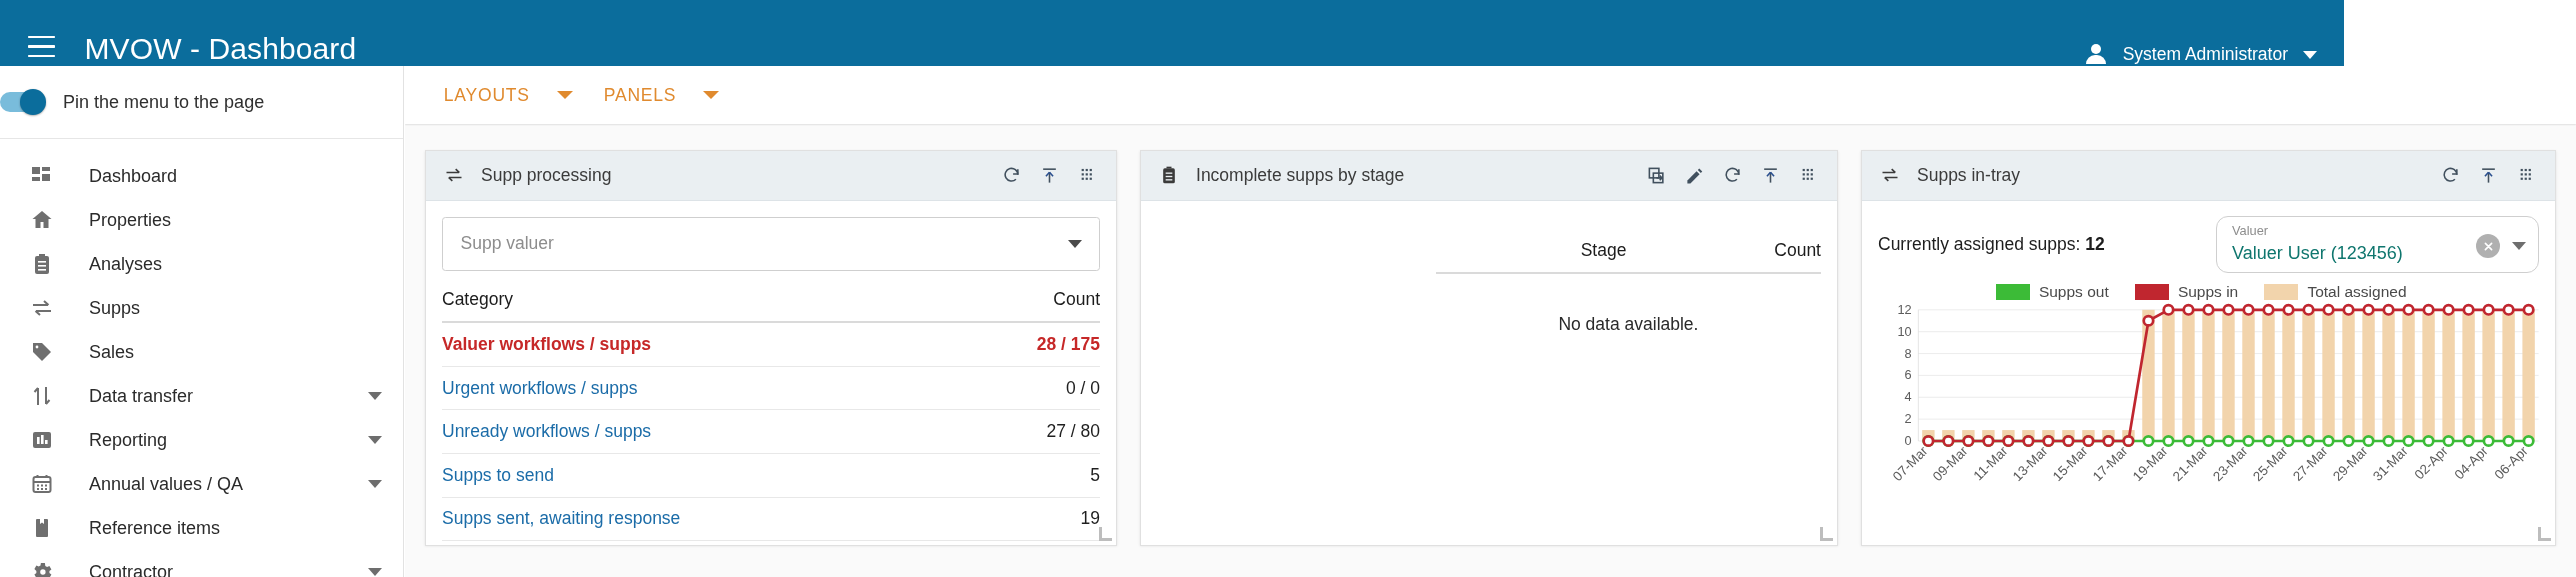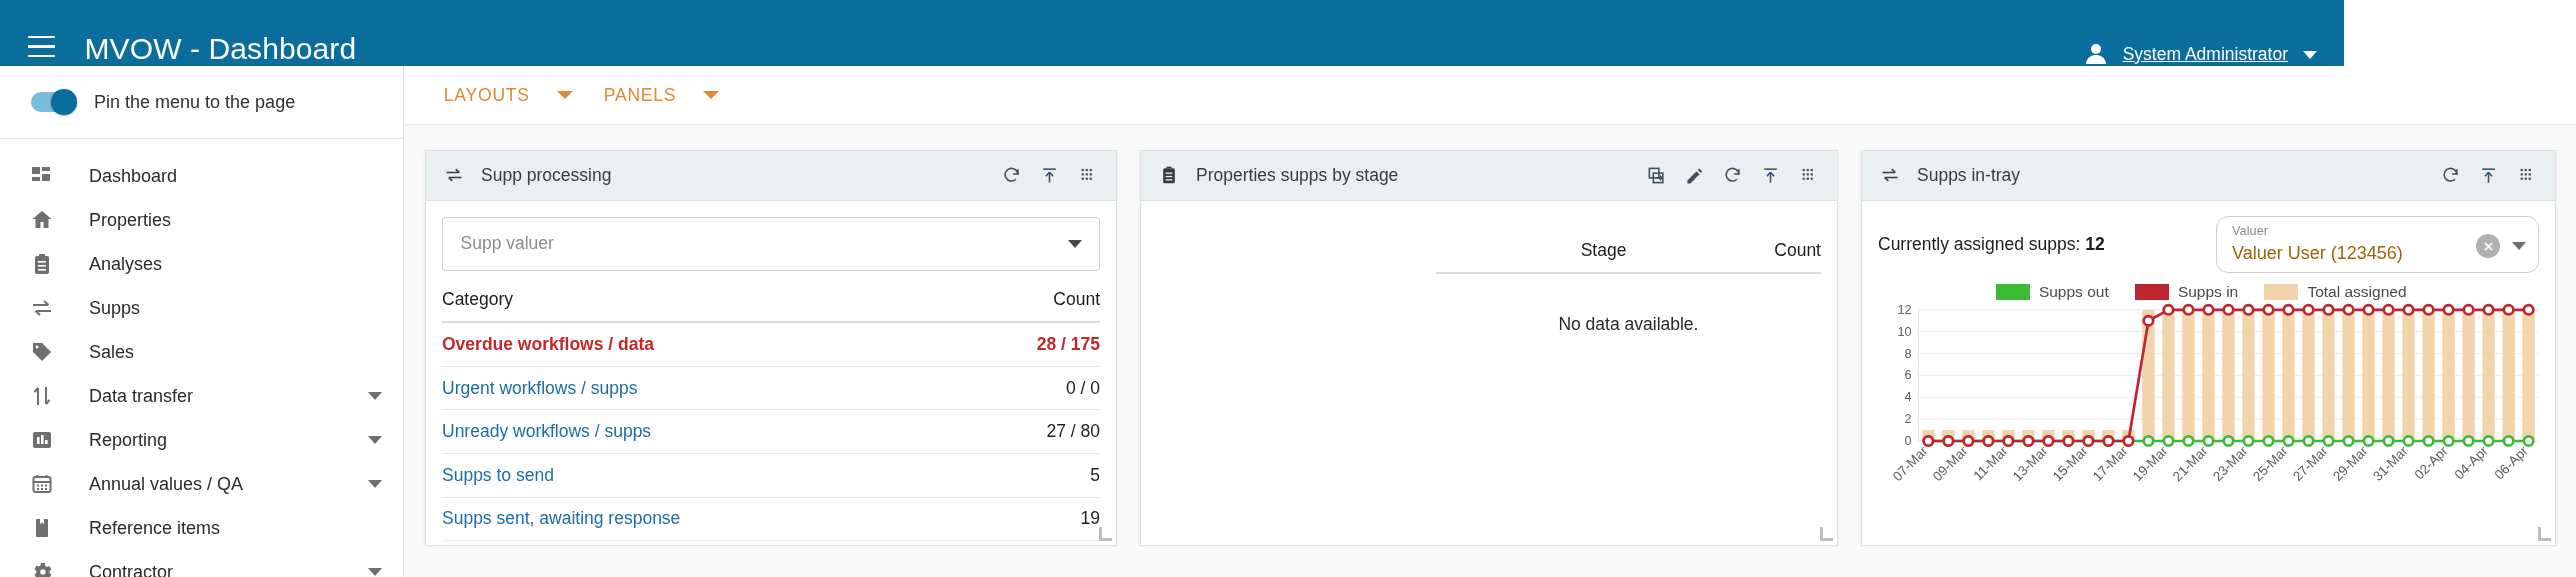--- a/index.html
+++ b/index.html
@@ -35,21 +35,20 @@
     font-size: 30px;
     font-weight: 400;
     letter-spacing: 0.1px;
     white-space: nowrap;
   }
   .appbar-right {
     margin-left: auto;
     margin-right: 27px;
     display: flex; align-items: center; gap: 15px;
     font-size: 17.5px;
-    text-decoration: underline;
   }
   .avatar-icon {
     width: 23px; height: 23px;
     position: relative; display: inline-block;
   }
   .avatar-icon .head {
     position: absolute; top: 0.7px; left: 6px;
     width: 10.8px; height: 10.8px; border-radius: 50%;
     background: #ffffff;
   }
@@ -70,21 +69,20 @@
   .sidebar {
     position: absolute; top: 66px; left: 0;
     width: 404px; height: 512px;
     background: #ffffff;
     border-right: 0.7px solid #e2e2e2;
     z-index: 40;
   }
   .pin-row {
     height: 73px;
     display: flex; align-items: center;
-    padding-left: 31px;
     border-bottom: 0.7px solid #e6e6e6;
   }
   .toggle {
     width: 44px; height: 20px;
     border-radius: 10px;
     background: #79bcdb;
     position: relative;
     cursor: pointer;
     flex: none;
   }
@@ -277,21 +275,21 @@
     padding: 0 12px 0 15px;
     background: #fff;
     cursor: pointer;
   }
   .valuer-label {
     position: absolute; top: 6.7px; left: 15px;
     font-size: 12.8px; color: #8d8d8d;
   }
   .valuer-value {
     margin-top: 18px;
-    font-size: 18px; color: #a16207; white-space: nowrap;
+    font-size: 18px; color: #0f766e; white-space: nowrap;
   }
   .clear-btn {
     margin-left: auto; margin-top: 4px;
     width: 24px; height: 24px; border-radius: 50%;
     background: #b0b0b0;
     display: flex; align-items: center; justify-content: center;
     flex: none;
     cursor: pointer;
   }
   .clear-btn svg { display: block; }
@@ -535,21 +533,21 @@
         </div>
         <table class="dtable">
           <thead>
             <tr>
               <th>Category</th>
               <th class="num">Count</th>
             </tr>
           </thead>
           <tbody>
             <tr class="alert">
-              <td>Overdue workflows / data</td>
+              <td>Valuer workflows / supps</td>
               <td class="num">28 / 175</td>
             </tr>
             <tr>
               <td>Urgent workflows / supps</td>
               <td class="num">0 / 0</td>
             </tr>
             <tr>
               <td>Unready workflows / supps</td>
               <td class="num">27 / 80</td>
             </tr>
@@ -575,21 +573,21 @@
       <div class="panel-head">
         <span class="panel-head-icon">
           <svg width="20" height="20" viewBox="0 0 24 24" fill="#3b3b3b">
             <path d="M9 2h6v2H9z"></path>
               <rect x="5" y="4" width="14" height="18" rx="2"></rect>
             <rect x="8" y="9" width="8" height="1.6" fill="#eaeff2"></rect>
             <rect x="8" y="13" width="8" height="1.6" fill="#eaeff2"></rect>
             <rect x="8" y="17" width="8" height="1.6" fill="#eaeff2"></rect>
           </svg>
         </span>
-        <span class="panel-title">Properties supps by stage</span>
+        <span class="panel-title">Incomplete supps by stage</span>
         <span class="panel-actions">
           <span class="act">
             <svg width="19" height="19" viewBox="0 0 24 24" fill="none" stroke="#41505e" stroke-width="2">
               <rect x="3" y="3" width="12" height="12"></rect>
                 <rect x="8" y="9" width="12" height="12"></rect>
               <path d="M12 15h6M16 12l3 3-3 3"></path>
             </svg>
           </span>
           <span class="act">
             <svg width="19" height="19" viewBox="0 0 24 24" fill="#41505e">

